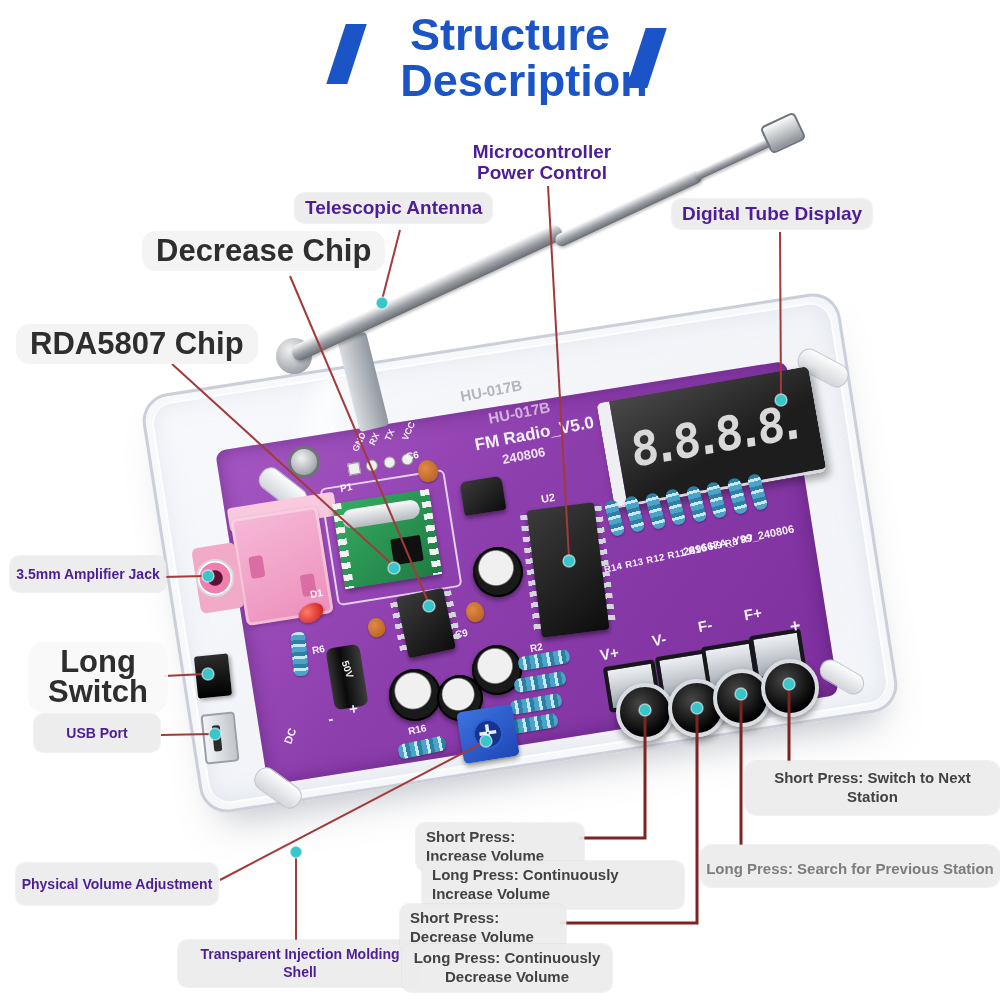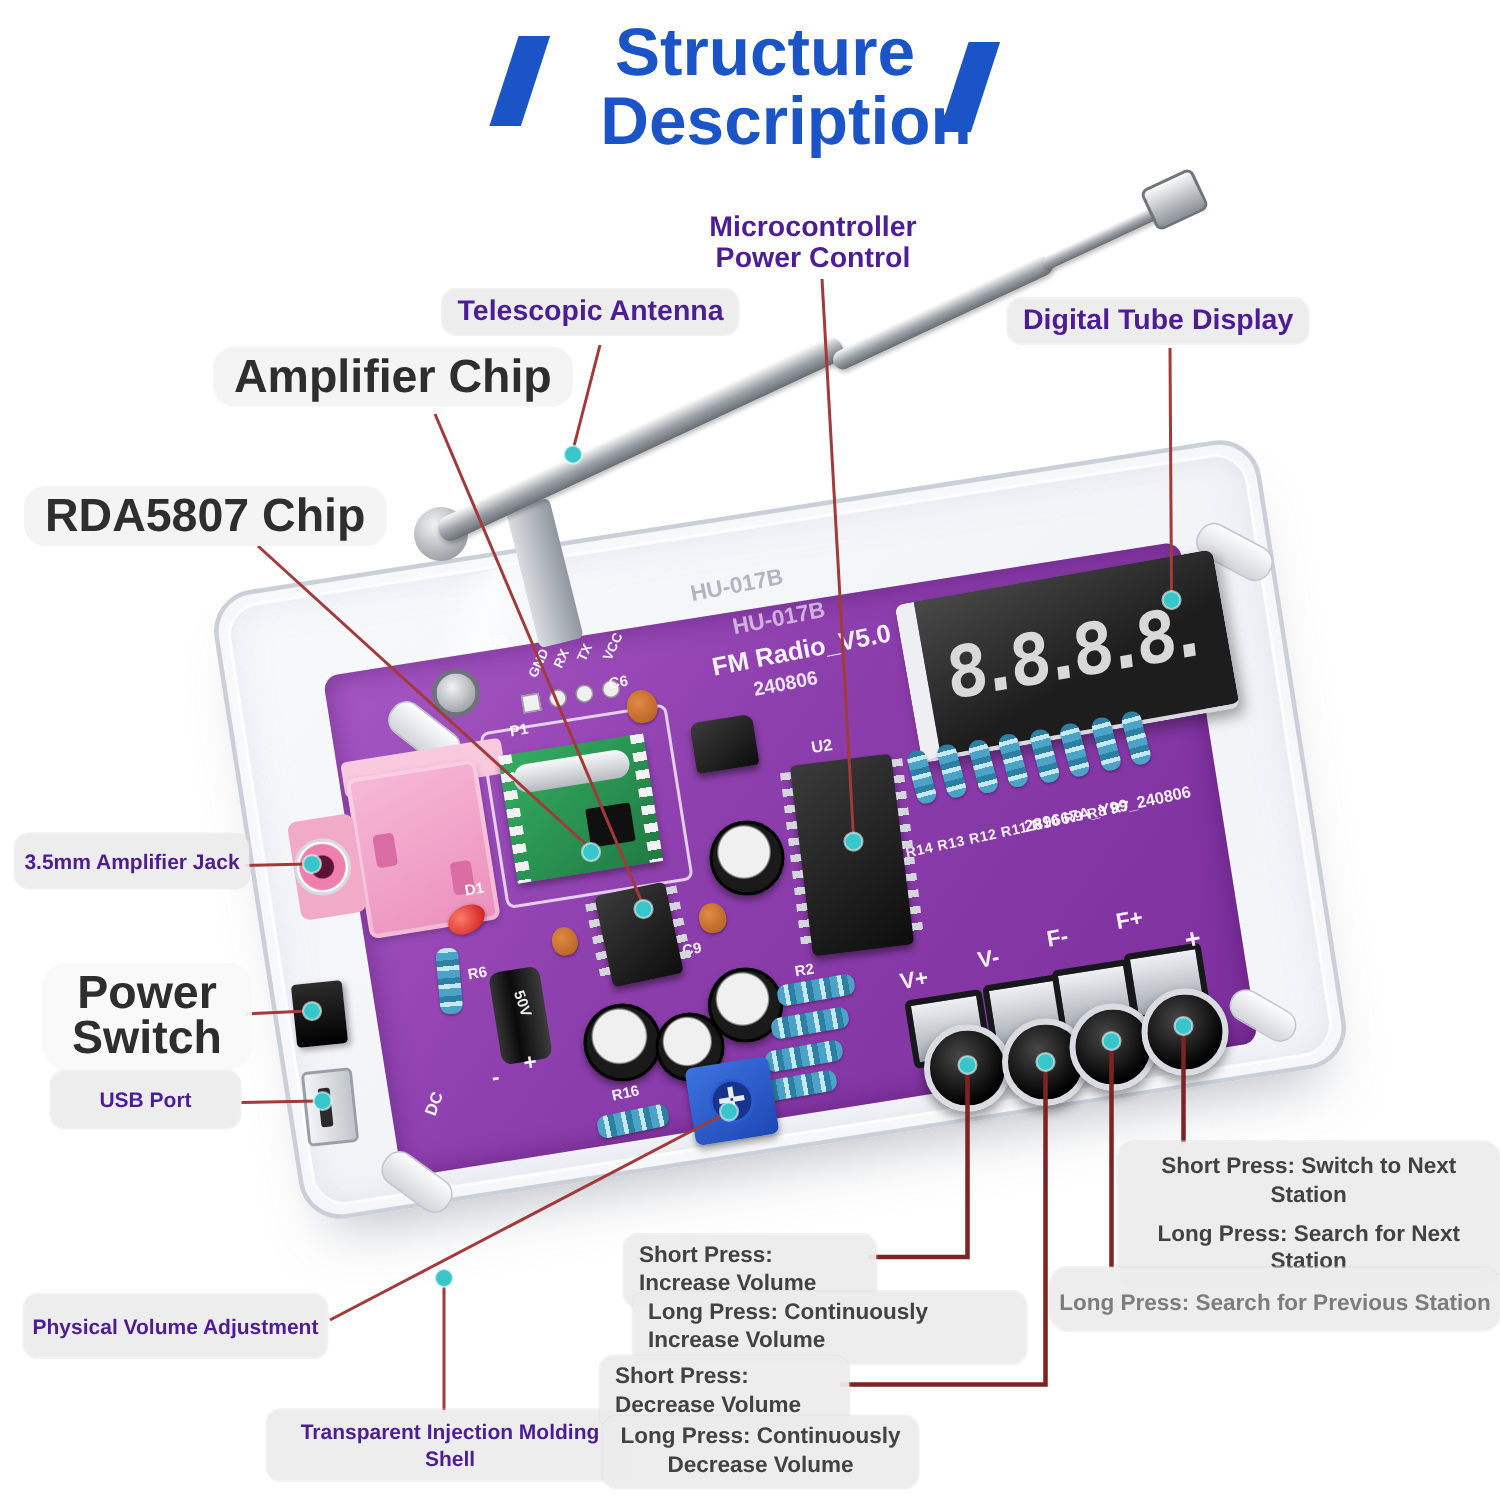--- a/index.html
+++ b/index.html
@@ -271,30 +271,30 @@
   </g>
 </svg>
 
 <div class="abs lbl" style="left:462px;top:142px;width:160px;text-align:center;font-size:19px;line-height:1.08;">
   <div>Microcontroller</div>
   <div>Power Control</div>
 </div>
 
 <div class="abs lbl lbl-bg lbl-med" style="left:295px;top:193px;">Telescopic Antenna</div>
 
-<div class="abs lbl lbl-big" style="left:142px;top:231px;">Amplifier Chip</div>
+<div class="abs lbl lbl-big" style="left:142px;top:231px;">Decrease Chip</div>
 
 <div class="abs lbl lbl-bg lbl-med" style="left:672px;top:199px;">Digital Tube Display</div>
 
 <div class="abs lbl lbl-big" style="left:16px;top:324px;">RDA5807 Chip</div>
 
 <div class="abs lbl lbl-bg lbl-sm" style="left:10px;top:556px;width:152px;padding:10px 2px;">3.5mm Amplifier Jack</div>
 
 <div class="abs lbl" style="left:28px;top:642px;width:140px;text-align:center;font-size:31px;line-height:.98;color:#2e2e2e;background:rgba(248,248,248,.92);border-radius:16px;padding:5px 0;">
-  <div>Power</div>
+  <div>Long</div>
   <div>Switch</div>
 </div>
 
 <div class="abs lbl lbl-bg lbl-sm" style="left:34px;top:714px;width:126px;padding:11px 0;">USB Port</div>
 
 <div class="abs lbl lbl-bg lbl-sm" style="left:16px;top:863px;width:202px;padding:13px 0;">Physical Volume Adjustment</div>
 
 <div class="abs lbl lbl-bg lbl-sm" style="left:178px;top:940px;width:238px;padding:6px 3px;line-height:1.25;">
   <div>Transparent Injection Molding</div>
   <div>Shell</div>
@@ -306,17 +306,16 @@
 </div>
 <div class="abs lbl lbl-bg press" style="left:422px;top:861px;width:248px;padding:5px 4px 5px 10px;">Long Press: Continuously Increase Volume</div>
 <div class="abs lbl lbl-bg press" style="left:400px;top:904px;width:156px;padding:5px 0 5px 10px;">
   <div>Short Press:</div>
   <div>Decrease Volume</div>
 </div>
 <div class="abs lbl lbl-bg press" style="left:402px;top:944px;width:202px;padding:5px 4px;text-align:center;">Long Press: Continuously Decrease Volume</div>
 
 <div class="abs lbl lbl-bg press" style="left:745px;top:761px;width:247px;padding:8px 4px;text-align:center;border-radius:12px;">
   <div>Short Press: Switch to Next Station</div>
-  <div style="margin-top:7px;">Long Press: Search for Next Station</div>
 </div>
 <div class="abs lbl lbl-bg press" style="left:700px;top:845px;width:292px;padding:8px 4px;text-align:center;border-radius:12px;">
   <div style="margin-top:7px;color:#7d7d7d;">Long Press: Search for Previous Station</div>
 </div>
 
 </body></html>

